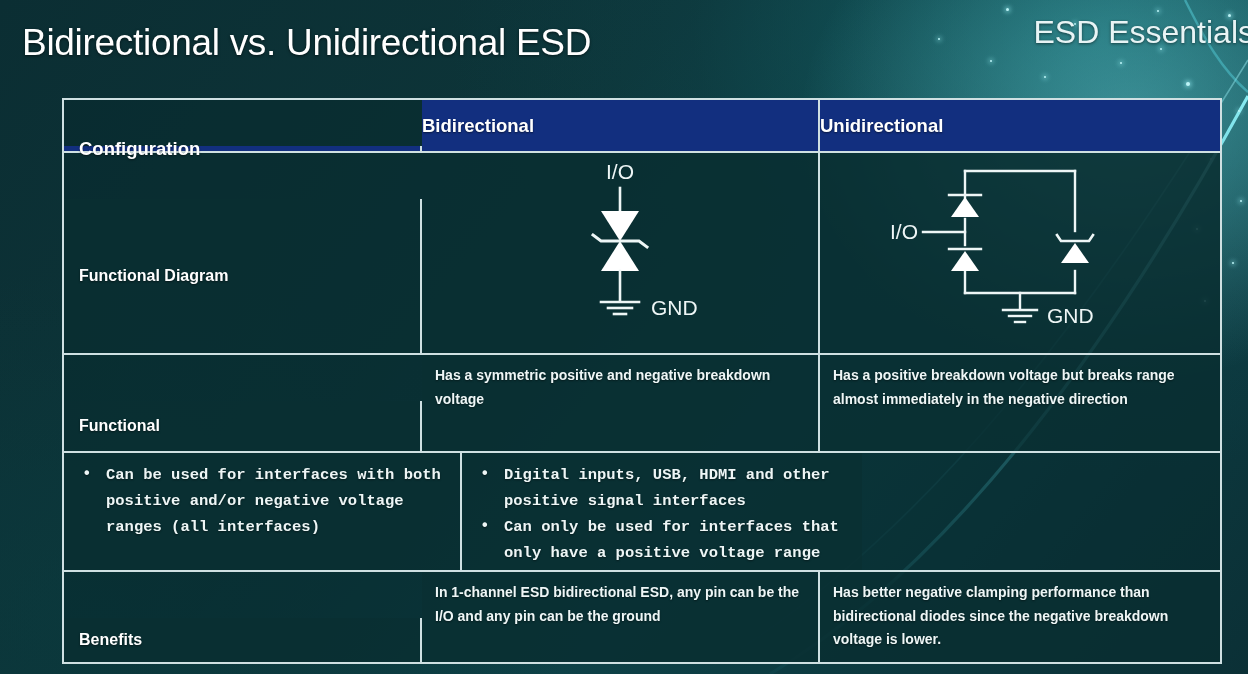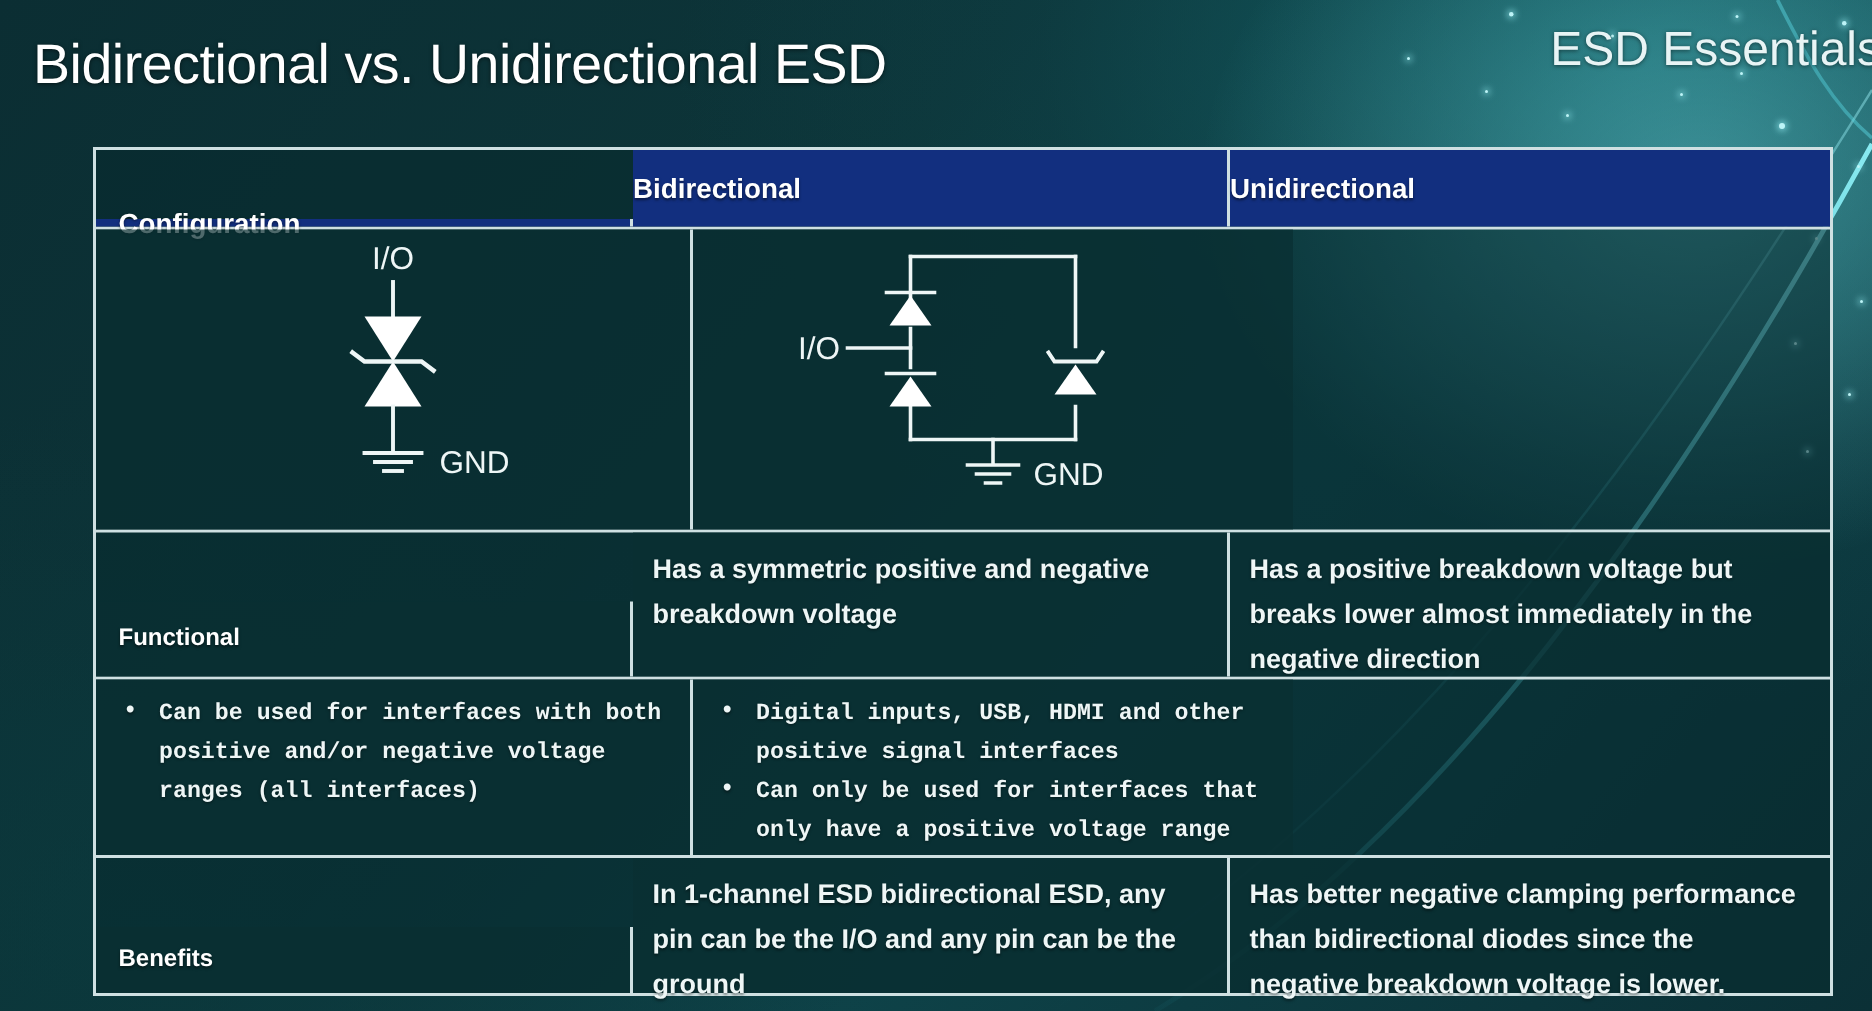--- a/index.html
+++ b/index.html
@@ -77,21 +77,21 @@
   #row-benefits { height:90px;  flex:0 0 90px; }
 
   .rowlabel {
     display:flex; align-items:center; padding-left:15px;
     color:#ffffff; font-size:16px; font-weight:bold;
     height:100%;
     text-shadow:0 1px 2px rgba(0,0,0,0.5);
   }
   .bodytext {
     padding:9px 14px 0 13px;
-    color:#eef6f6; font-size:18px; line-height:1.68;
+    color:#eef6f6; font-size:14px; line-height:1.68;
     font-weight:600;
     text-shadow:0 1px 2px rgba(0,0,0,0.45);
   }
   ul.bul { list-style:none; padding:9px 12px 0 12px; margin:0;font-family:Liberation Mono, monospace; }
   ul.bul li {
     position:relative; padding-left:30px;
     color:#eef6f6; font-size:15.5px; line-height:1.68; font-weight:600;
     text-shadow:0 1px 2px rgba(0,0,0,0.45);
   }
   ul.bul li::before {
@@ -157,20 +157,23 @@
       </div>
       <div class="cell c2 hdr-center">
         <span class="hdr-text">Bidirectional</span>
       </div>
       <div class="cell c3 hdr-center">
         <span class="hdr-text">Unidirectional</span>
       </div>
     </div>
 
     <div class="row" id="row-diagram">
+      <div class="cell c1">
+        <div class="rowlabel">Functional Diagram</div>
+      </div>
 
       <div class="cell c2">
         <div class="diagcell">
           <svg width="230" height="190" viewBox="0 0 230 190">
             <g stroke="#eef6f6" stroke-width="2.6" fill="none" stroke-linecap="square">
 
               <line x1="115" y1="35" x2="115" y2="58"></line>
 
               <polygon points="96,58 134,58 115,88" fill="#ffffff" stroke="none"></polygon>
 
@@ -227,21 +230,21 @@
     </div>
 
     <div class="row" id="row-def">
       <div class="cell c1">
         <div class="rowlabel">Functional</div>
       </div>
       <div class="cell c2">
         <div class="bodytext">Has a symmetric positive and negative breakdown voltage</div>
       </div>
       <div class="cell c3">
-        <div class="bodytext">Has a positive breakdown voltage but breaks lower almost immediately in the negative direction</div>
+        <div class="bodytext">Has a positive breakdown voltage but breaks range almost immediately in the negative direction</div>
       </div>
     </div>
 
     <div class="row" id="row-iface">
       <div class="cell c2">
         <ul class="bul">
           <li>Can be used for interfaces with both positive and/or negative voltage ranges (all interfaces)</li>
         </ul>
       </div>
       <div class="cell c3">

